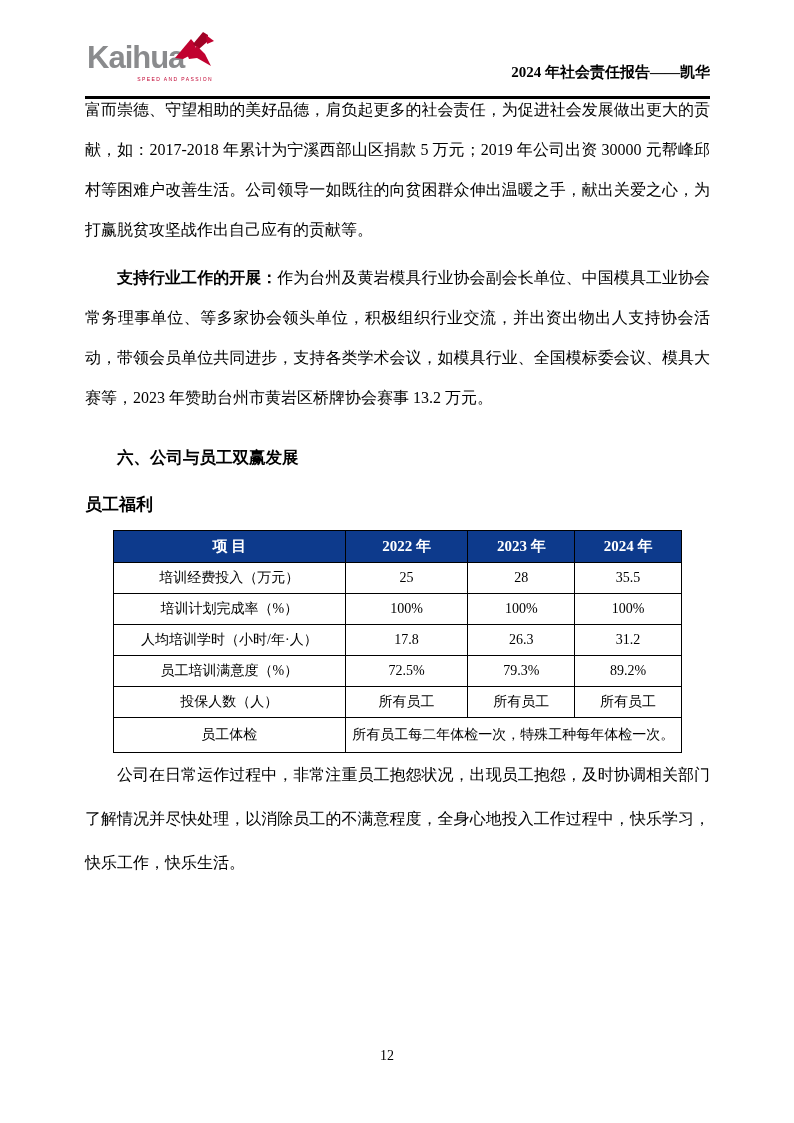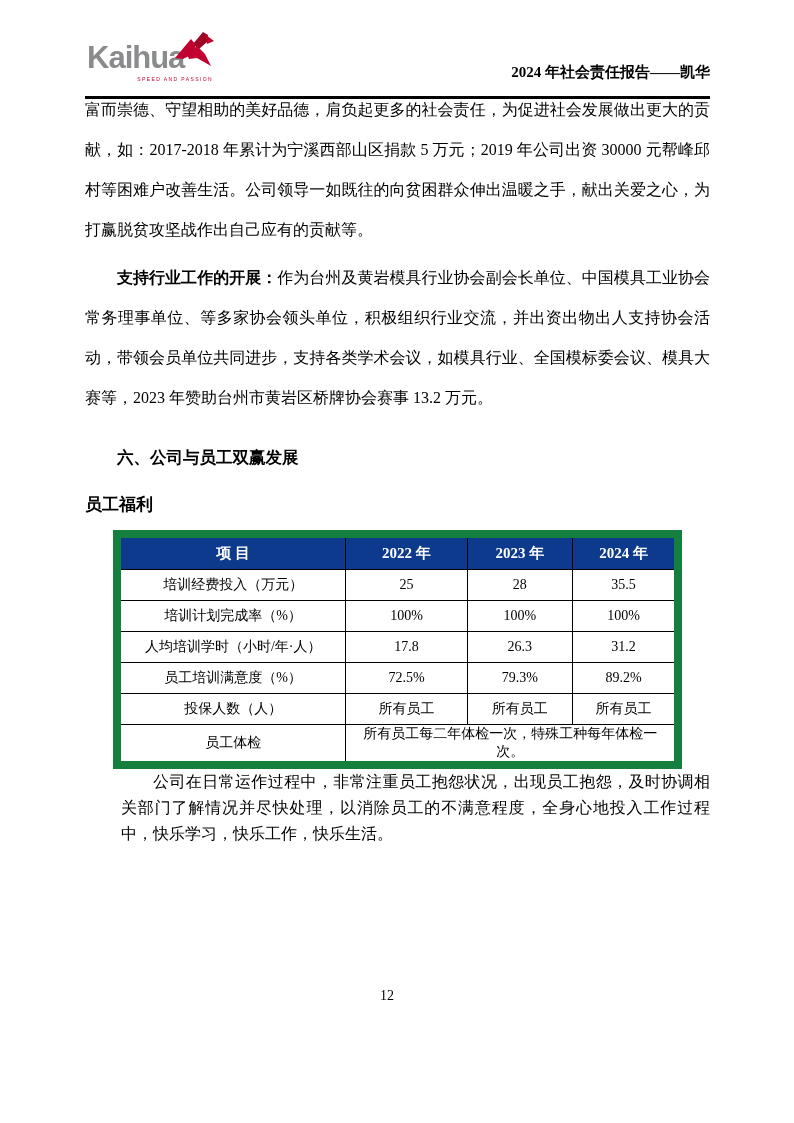--- a/index.html
+++ b/index.html
@@ -59,37 +59,37 @@
   }
   table.benefits{
     margin-top:10px;width:569px;margin-left:28px;
     border-collapse:collapse;table-layout:fixed;
     font-size:14px;
   }
   table.benefits th,table.benefits td{
     border:1px solid #000;text-align:center;vertical-align:middle;
     padding:0 4px;height:30px;
   }
-  table.benefits{border:8px solid #15803d;padding-left:32px;}
+  table.benefits{border:1px solid #15803d;padding-left:32px;}
   table.benefits thead th{
     background:#0d3a8c;color:#ffffff;font-weight:bold;
     font-size:15px;height:31px;
   }
   td.merged-value{text-align:left;padding-left:10px;}
   tr.last-row td{height:34px;}
   col.c-label{width:40.8%;}
   col.c-y1{width:21.6%;}
   col.c-y2{width:18.8%;}
   col.c-y3{width:18.8%;}
 
-  p.para4,p.para5{line-height:26px;text-indent:32px;margin-top:0;margin-left:36px;}
+  p.para4,p.para5{line-height:44px;text-indent:32px;margin-top:0;}
 
   
   .page-number{
-    position:absolute;left:0;top:988px;width:774px;
+    position:absolute;left:0;top:1048px;width:774px;
     text-align:center;font-size:14px;
   }
 </style>
 </head>
 <body>
 
 <div class="page">
 
   <div class="header">
     <div class="logo">

